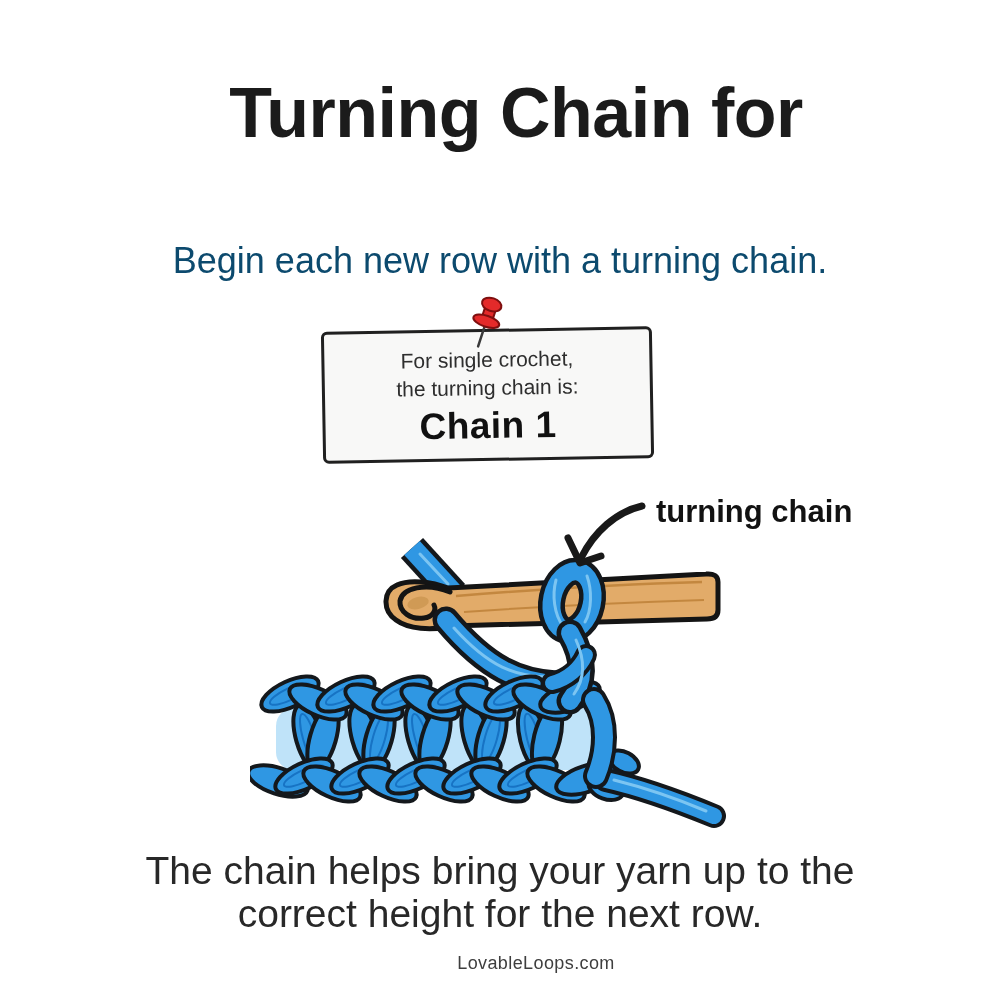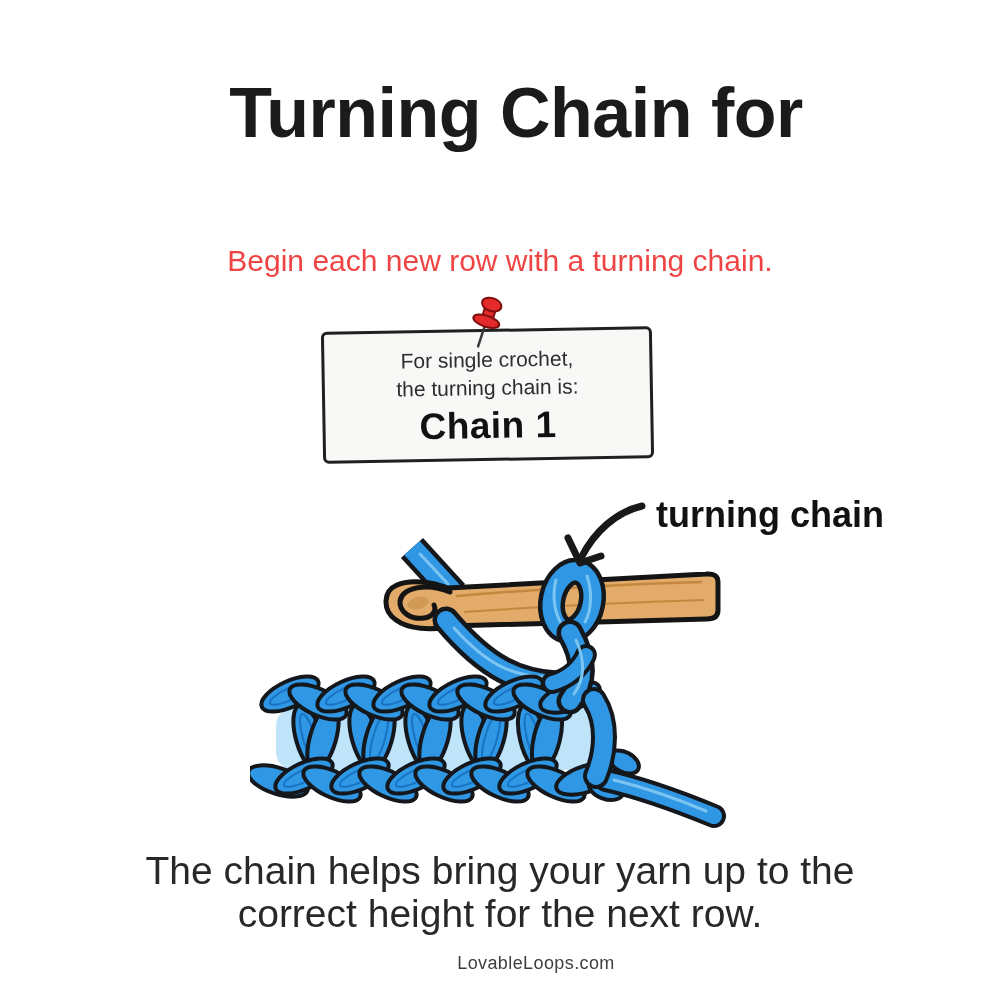--- a/index.html
+++ b/index.html
@@ -6,35 +6,35 @@
   #canvas{
     position:relative;width:1000px;height:1000px;background:#ffffff;
     overflow:hidden;font-family:"Liberation Sans",sans-serif;color:#1b1b1b;
   }
   .center-text{position:absolute;left:0;width:1000px;text-align:center;}
   .title{
     top:48px;font-size:70px;font-weight:800;line-height:99px;
     color:#1b1b1b;letter-spacing:-0.5px;
   }
   .subtitle{
-    top:241px;font-size:30px;font-weight:400;color:#ef4444;line-height:40px;
+    top:241px;font-size:36px;font-weight:400;color:#0c4a6e;line-height:40px;
   }
   .note-box{
     position:absolute;left:322px;top:329px;width:331px;height:132px;
     box-sizing:border-box;border:3px solid #202020;border-radius:6px;
     background:#f8f8f7;transform:rotate(-1deg);z-index:1;
     display:flex;flex-direction:column;align-items:center;justify-content:flex-start;
     padding-top:14px;
   }
   .note-line{font-size:21px;line-height:28px;color:#2e2e2e;font-weight:400;}
   .note-value{font-size:37px;font-weight:800;color:#111;margin-top:3px;letter-spacing:0.5px;}
   .pushpin{position:absolute;left:458px;top:292px;width:60px;height:64px;z-index:2;}
   .illustration{position:absolute;left:250px;top:470px;width:500px;height:370px;}
   .chain-label{
-    position:absolute;left:656px;top:494px;font-size:36px;font-weight:800;
+    position:absolute;left:656px;top:494px;font-size:31px;font-weight:800;
     color:#121212;white-space:nowrap;
   }
   .caption{
     top:849px;font-size:39px;font-weight:400;color:#282828;line-height:43px;
   }
   .caption span{display:inline-block;max-width:810px;}
   .footer{
     top:953px;font-size:18px;font-weight:400;color:#3e3e3e;letter-spacing:0.4px;padding-left:36px;
   }
   

